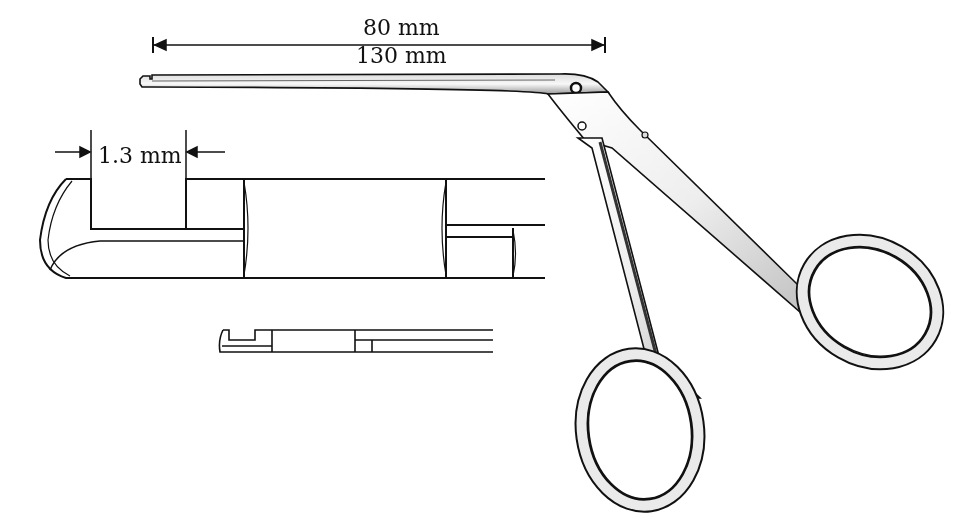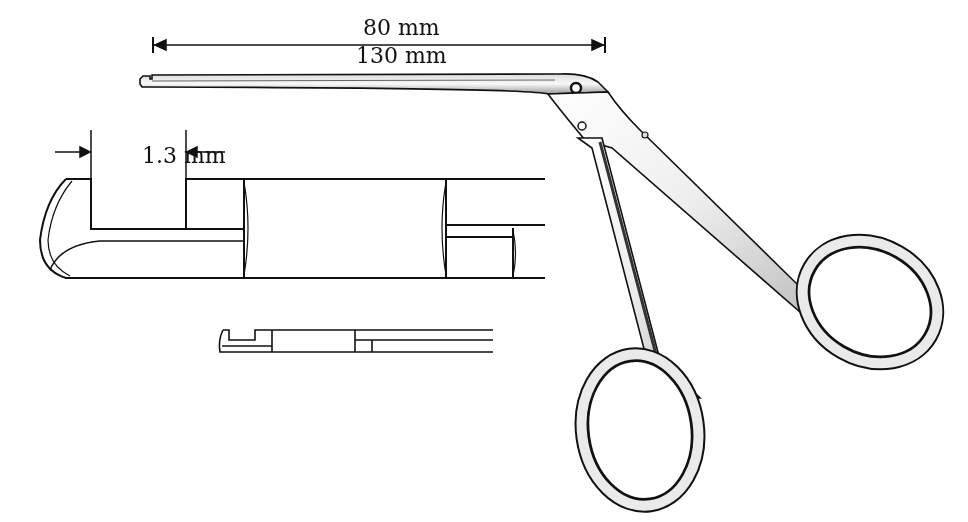--- a/index.html
+++ b/index.html
@@ -9,21 +9,21 @@
     position: absolute;
     font-family: "DejaVu Serif", "Liberation Serif", serif;
     color: #111111;
     font-size: 22px;
     line-height: 22px;
     white-space: nowrap;
     background: transparent;
   }
   #lbl-80 { left: 361px; top: 17px; background: #fff; padding: 0 2px; }
   #lbl-110 { left: 356px; top: 45px; }
-  #lbl-13 { left: 98px; top: 145px; margin-left: 44px; }
+  #lbl-13 { left: 98px; top: 145px; }
 </style>
 </head>
 <body>
 
 <div class="canvas">
   <svg width="968" height="522" viewBox="0 0 968 522" xmlns="http://www.w3.org/2000/svg">
     <defs>
       <linearGradient id="metal" x1="0" y1="0" x2="1" y2="1">
         <stop offset="0" stop-color="#ffffff"></stop>
         <stop offset="0.5" stop-color="#eeeeee"></stop>

